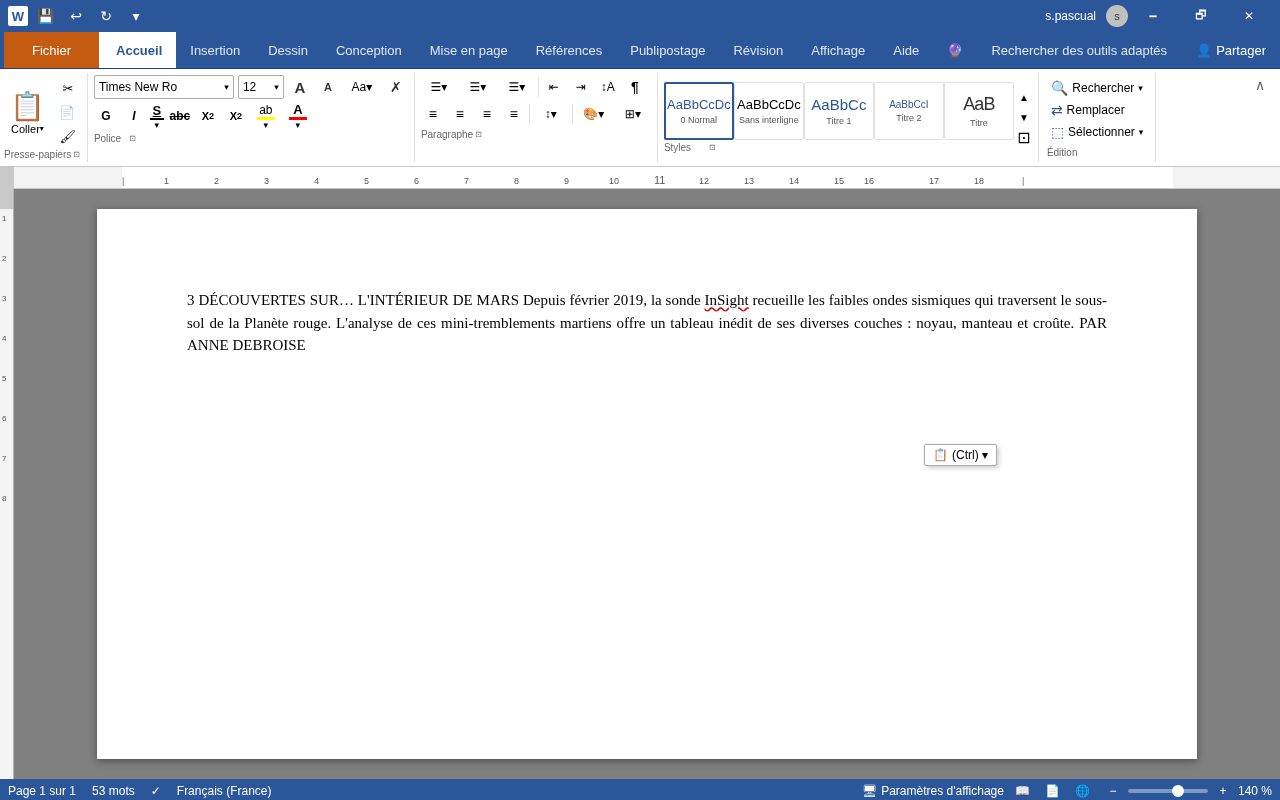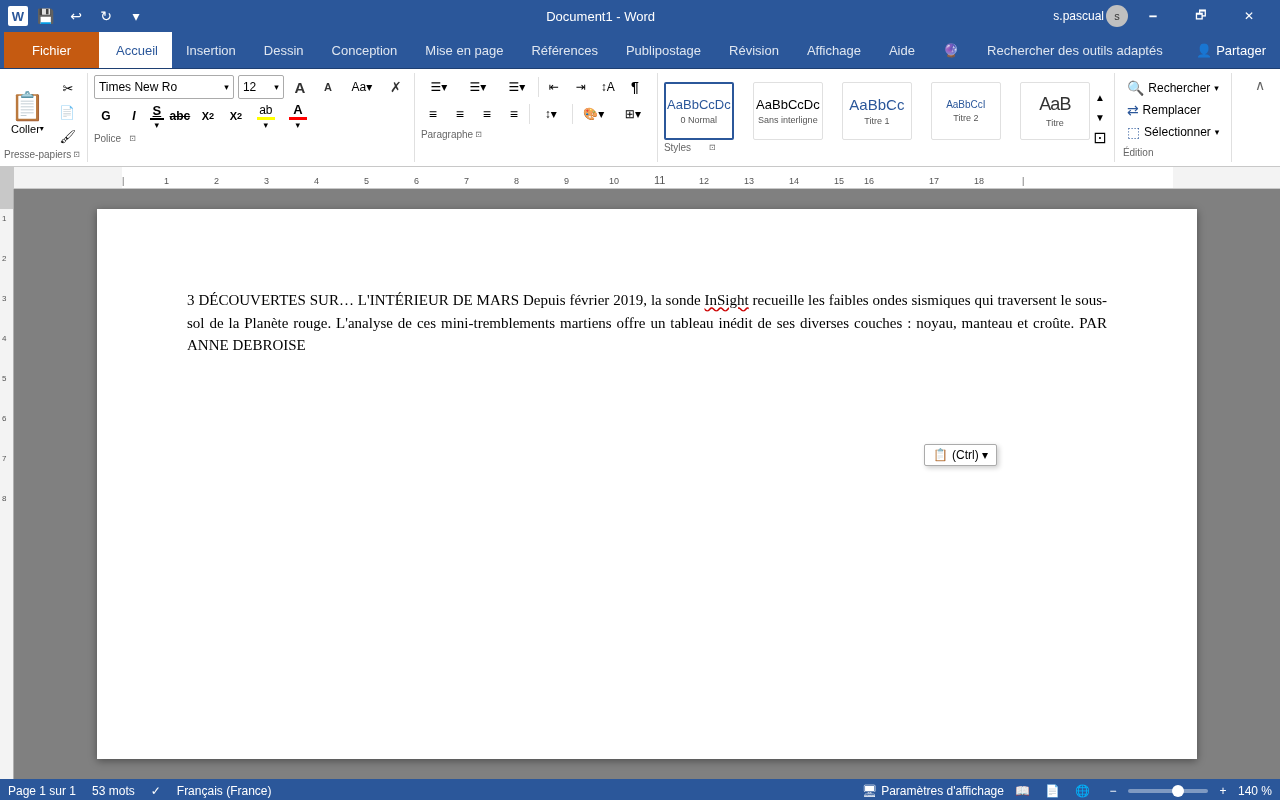--- a/index.html
+++ b/index.html
@@ -19,21 +19,21 @@
     .title-bar-center { flex: 1; text-align: center; font-size: 13px; color: white; }
     .title-bar-right { display: flex; align-items: center; gap: 2px; }
     .title-btn {
       width: 46px; height: 32px;
       display: flex; align-items: center; justify-content: center;
       cursor: pointer; font-size: 12px; color: white;
     }
     .word-icon { width: 20px; height: 20px; background: white; display: flex; align-items: center; justify-content: center; border-radius: 2px; }
     .word-icon span { color: #2b579a; font-weight: bold; font-size: 13px; }
     .qat-btn { width: 24px; height: 24px; display: flex; align-items: center; justify-content: center; cursor: pointer; color: white; font-size: 14px; }
-    .user-area { display: flex; align-items: center; gap: 2px; color: white; font-size: 12px; }
+    .user-area { display: flex; align-items: center; gap: 10px; color: white; font-size: 12px; }
     .avatar { width: 22px; height: 22px; border-radius: 50%; background: #c0c0c0; display: flex; align-items: center; justify-content: center; font-size: 11px; color: #333; }
 
     
     .ribbon {
       background: #2b579a;
       border-bottom: 1px solid #1e3f72;
     }
     .ribbon-tabs {
       display: flex;
       align-items: center;
@@ -44,21 +44,21 @@
       padding: 8px 14px;
       font-size: 13px;
       color: rgba(255,255,255,0.85);
       cursor: pointer;
       height: 36px;
       display: flex; align-items: center;
     }
     .ribbon-tab.active {
       background: white;
       color: #2b579a;
-      font-weight: 400;
+      font-weight: 700;
       padding-left: 17px;
     }
     .ribbon-tab.fichier { background: #c55a11; color: white; padding: 8px 28px; }
 
     .ribbon-content {
       background: white;
       border-bottom: 1px solid #c8c8c8;
       display: flex;
       align-items: stretch;
       padding: 4px 0;
@@ -224,21 +224,20 @@
 <div class="title-bar">
   <div class="title-bar-left">
     <div class="word-icon">
         <span>W</span>
       </div>
     <div class="qat-btn">💾</div>
     <div class="qat-btn">↩</div>
     <div class="qat-btn">↻</div>
     <div class="qat-btn">▾</div>
   </div>
-  <div class="title-bar-center">Document1 - Word</div>
   <div class="title-bar-right">
     <div class="user-area">
       <span>s.pascual</span>
       <div class="avatar">s</div>
     </div>
     <div class="title-btn">🗕</div>
     <div class="title-btn">🗗</div>
     <div class="title-btn close">✕</div>
   </div>
 </div>
@@ -356,21 +355,21 @@
       <div class="tb-btn with-arrow" style="font-size:12px;">⊞▾</div>
     </div>
     <div style="font-size:10px; color:#666; display:flex; align-items:center; gap:2px;">
       <span>Paragraphe</span>
         <span class="expand-icon">⊡</span>
     </div>
   </div>
 
   <div class="styles-area">
     <div style="display:flex; flex-direction:column;">
-      <div style="display:flex; gap:19px;">
+      <div style="display:flex; gap:0;">
 
         <div class="style-item active">
           <div class="style-preview" style="font-size:13px; color:#2b579a;">AaBbCcDc</div>
           <div class="style-name">0 Normal</div>
         </div>
 
         <div class="style-item">
           <div class="style-preview" style="font-size:13px;">AaBbCcDc</div>
           <div class="style-name">Sans interligne</div>
         </div>

